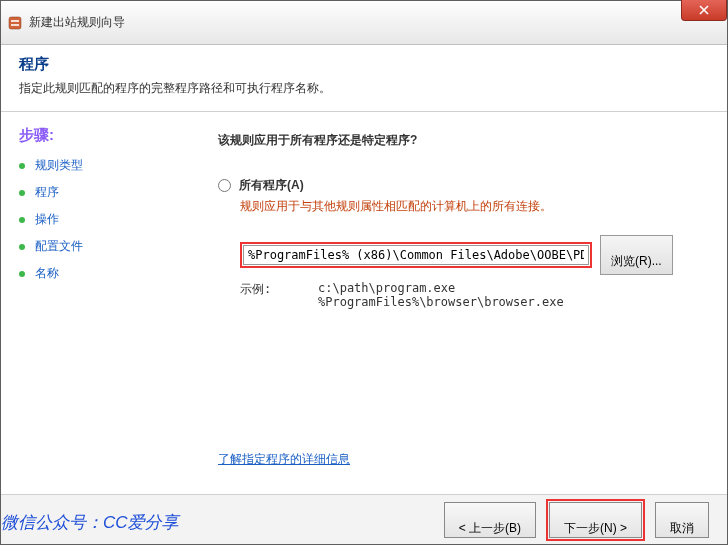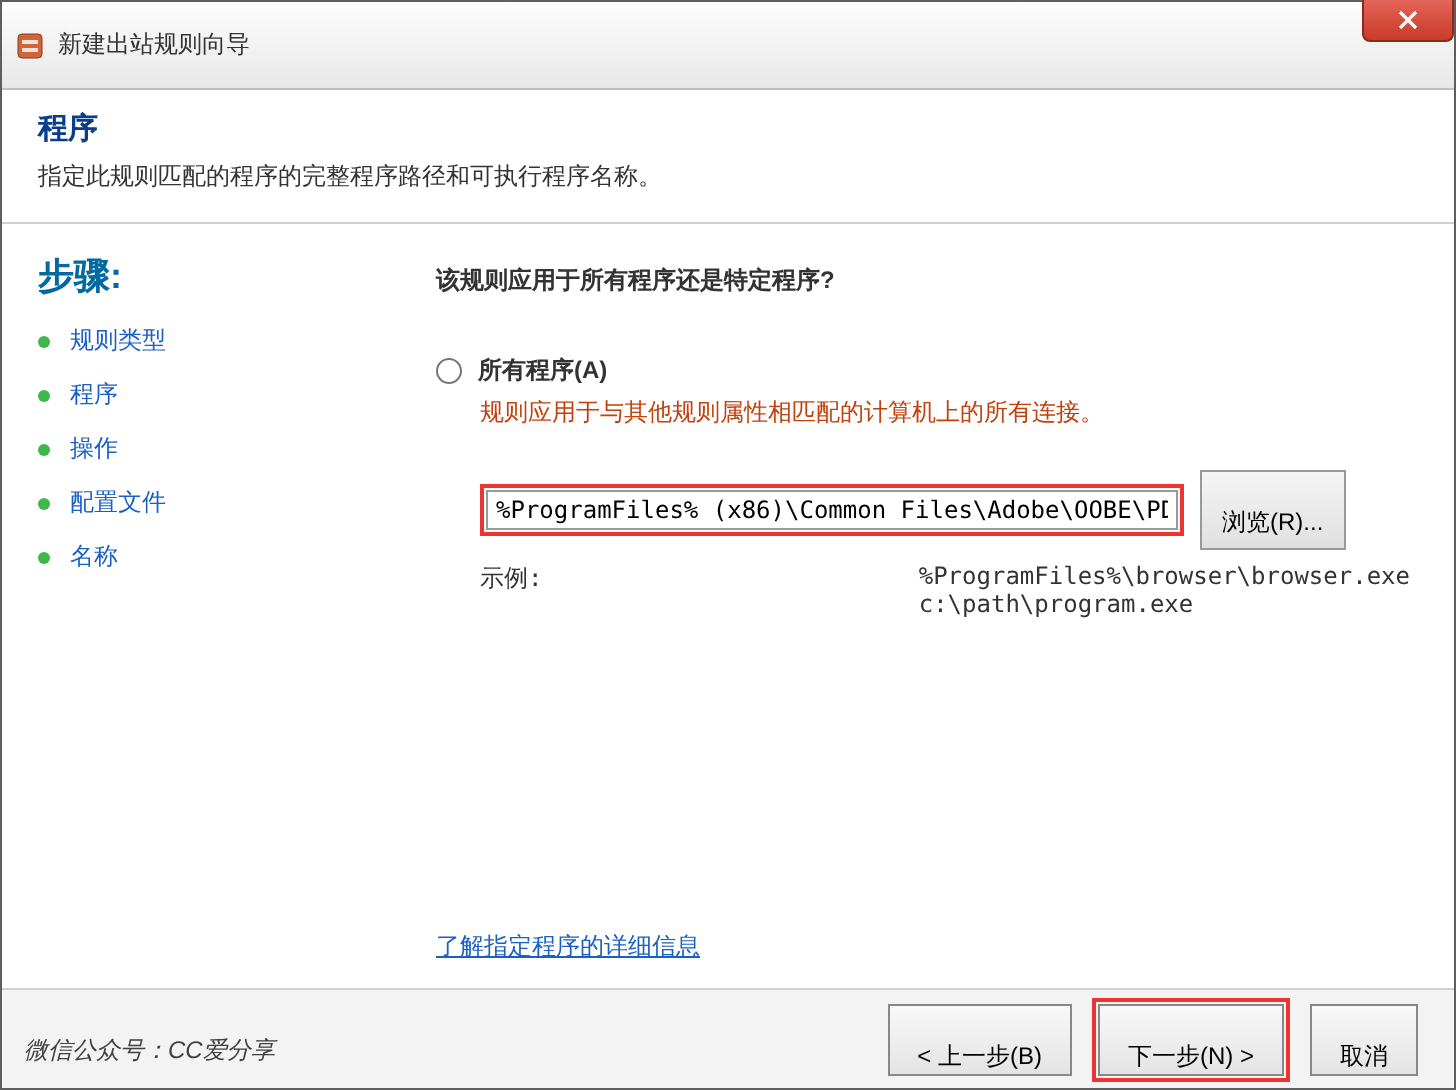--- a/index.html
+++ b/index.html
@@ -8,44 +8,44 @@
 .titlebar { height: 44px; background: linear-gradient(to bottom, #fdfdfd, #e8e8e8); border-bottom: 1px solid #c0c0c0; display: flex; align-items: center; padding: 0 6px; position: relative; }
 .titlebar-icon { width: 16px; height: 16px; margin-right: 6px; display: flex; align-items: center; justify-content: center; }
 .titlebar-title { font-size: 12px; color: #333; }
 .close-btn { position: absolute; right: 0; top: -1px; width: 46px; height: 21px; background: linear-gradient(to bottom, #e46458, #c83b28); border: 1px solid #8b2a1f; border-top: none; border-radius: 0 0 4px 4px; display: flex; align-items: center; justify-content: center; color: #fff; cursor: pointer; }
 .close-btn svg { width: 10px; height: 10px; }
 .header-section { padding: 10px 18px 14px 18px; border-bottom: 1px solid #d0d0d0; background: #fff; }
 .header-title { font-size: 15px; font-weight: bold; color: #0a3e8a; margin-bottom: 6px; }
 .header-subtitle { font-size: 12px; color: #333; }
 .content { flex: 1; display: flex; }
 .sidebar { width: 195px; background: #fff; padding: 14px 10px 10px 18px; }
-.steps-title { font-weight: bold; font-size: 18px; margin-bottom: 12px; color: #0369a1; }
+.steps-title { font-weight: bold; font-size: 15px; margin-bottom: 12px; color: #8b5cf6; }
 .step-item { display: flex; align-items: center; margin-bottom: 10px; cursor: pointer; }
 .step-bullet { width: 6px; height: 6px; border-radius: 50%; background: #3eb84a; margin-right: 10px; flex-shrink: 0; }
 .step-label { color: #1a5fc4; font-size: 12px; }
 .main { flex: 1; padding: 20px 22px 10px 22px; color: #333; position: relative; }
 .question { font-size: 12px; margin-bottom: 28px; font-weight: bold; }
 .radio-group { margin-bottom: 20px; }
 .radio-row { display: flex; align-items: center; margin-bottom: 4px; }
 .radio-row input[type="radio"] { margin-right: 8px; }
 .radio-label { font-size: 12px; }
 .radio-label b, .radio-label-strong { font-weight: bold; }
 .radio-desc { font-size: 12px; margin-left: 22px; margin-bottom: 16px; color: #c2410c; }
 .path-row { display: flex; align-items: center; margin-left: 22px; gap: 8px; }
 .path-highlight { border: 2px solid #e33; padding: 1px; display: inline-block; }
 .path-input { width: 346px; height: 20px; font-family: "SimSun", monospace; font-size: 12px; padding: 1px 4px; border: 1px solid #999; background: #fff; }
 .browse-btn { height: 40px; padding: 17px 10px; font-size: 12px; font-family: "SimSun", sans-serif; background: linear-gradient(to bottom, #f5f5f5, #e0e0e0); border: 1px solid #999; cursor: pointer; }
-.example-row { display: flex; margin-left: 22px; margin-top: 6px; font-size: 12px; font-family: "SimSun", monospace; justify-content: space-between; }
+.example-row { display: flex; margin-left: 22px; margin-top: 6px; font-size: 12px; font-family: "SimSun", monospace; }
 .example-label { width: 78px; }
 .example-paths { display: flex; flex-direction: column; }
-.learn-more { position: absolute; bottom: 12px; left: 22px; color: #1a5fc4; text-decoration: underline; font-size: 12px; cursor: pointer; }
+.learn-more { position: absolute; bottom: 26px; left: 22px; color: #1a5fc4; text-decoration: underline; font-size: 12px; cursor: pointer; }
 .footer { height: 50px; border-top: 1px solid #d0d0d0; display: flex; align-items: center; justify-content: flex-end; padding: 0 18px; gap: 10px; background: #f3f3f3; position: relative; }
 .footer-btn { height: 24px; padding: 17px 14px; font-size: 12px; font-family: "SimSun", sans-serif; background: linear-gradient(to bottom, #f8f8f8, #e4e4e4); border: 1px solid #888; cursor: pointer; }
 .next-highlight { border: 2px solid #e33; padding: 1px; display: inline-block; }
-.watermark { position: absolute; left: 11px; bottom: 10px; font-size: 12px; font-style: italic; color: #404040; font-weight: 500; pointer-events: none; }
+.watermark { position: absolute; left: 0; bottom: 10px; font-size: 17px; font-style: italic; color: #1d4ed8; font-weight: 500; pointer-events: none; }
 </style>
 </head>
 <body>
 
 <div class="window">
 
   <div class="titlebar">
     <span class="titlebar-icon">
       <svg viewBox="0 0 16 16">
           <rect x="2" y="2" width="12" height="12" rx="2" fill="#d0643a" stroke="#8a3a18" stroke-width="0.5"></rect>
@@ -106,22 +106,22 @@
       <div class="radio-group">
         <div class="path-row">
           <span class="path-highlight">
             <input class="path-input" type="text" value="%ProgramFiles% (x86)\Common Files\Adobe\OOBE\PDApp\P7\ad" style="">
           </span>
           <button class="browse-btn">浏览(R)...</button>
         </div>
         <div class="example-row">
           <span class="example-label">示例:</span>
           <span class="example-paths">
+            <span>c:\path\program.exe</span>
             <span>%ProgramFiles%\browser\browser.exe</span>
-            <span>c:\path\program.exe</span>
           </span>
         </div>
       </div>
 
       <a class="learn-more">了解指定程序的详细信息</a>
     </div>
 
   </div>
 
   <div class="footer">

